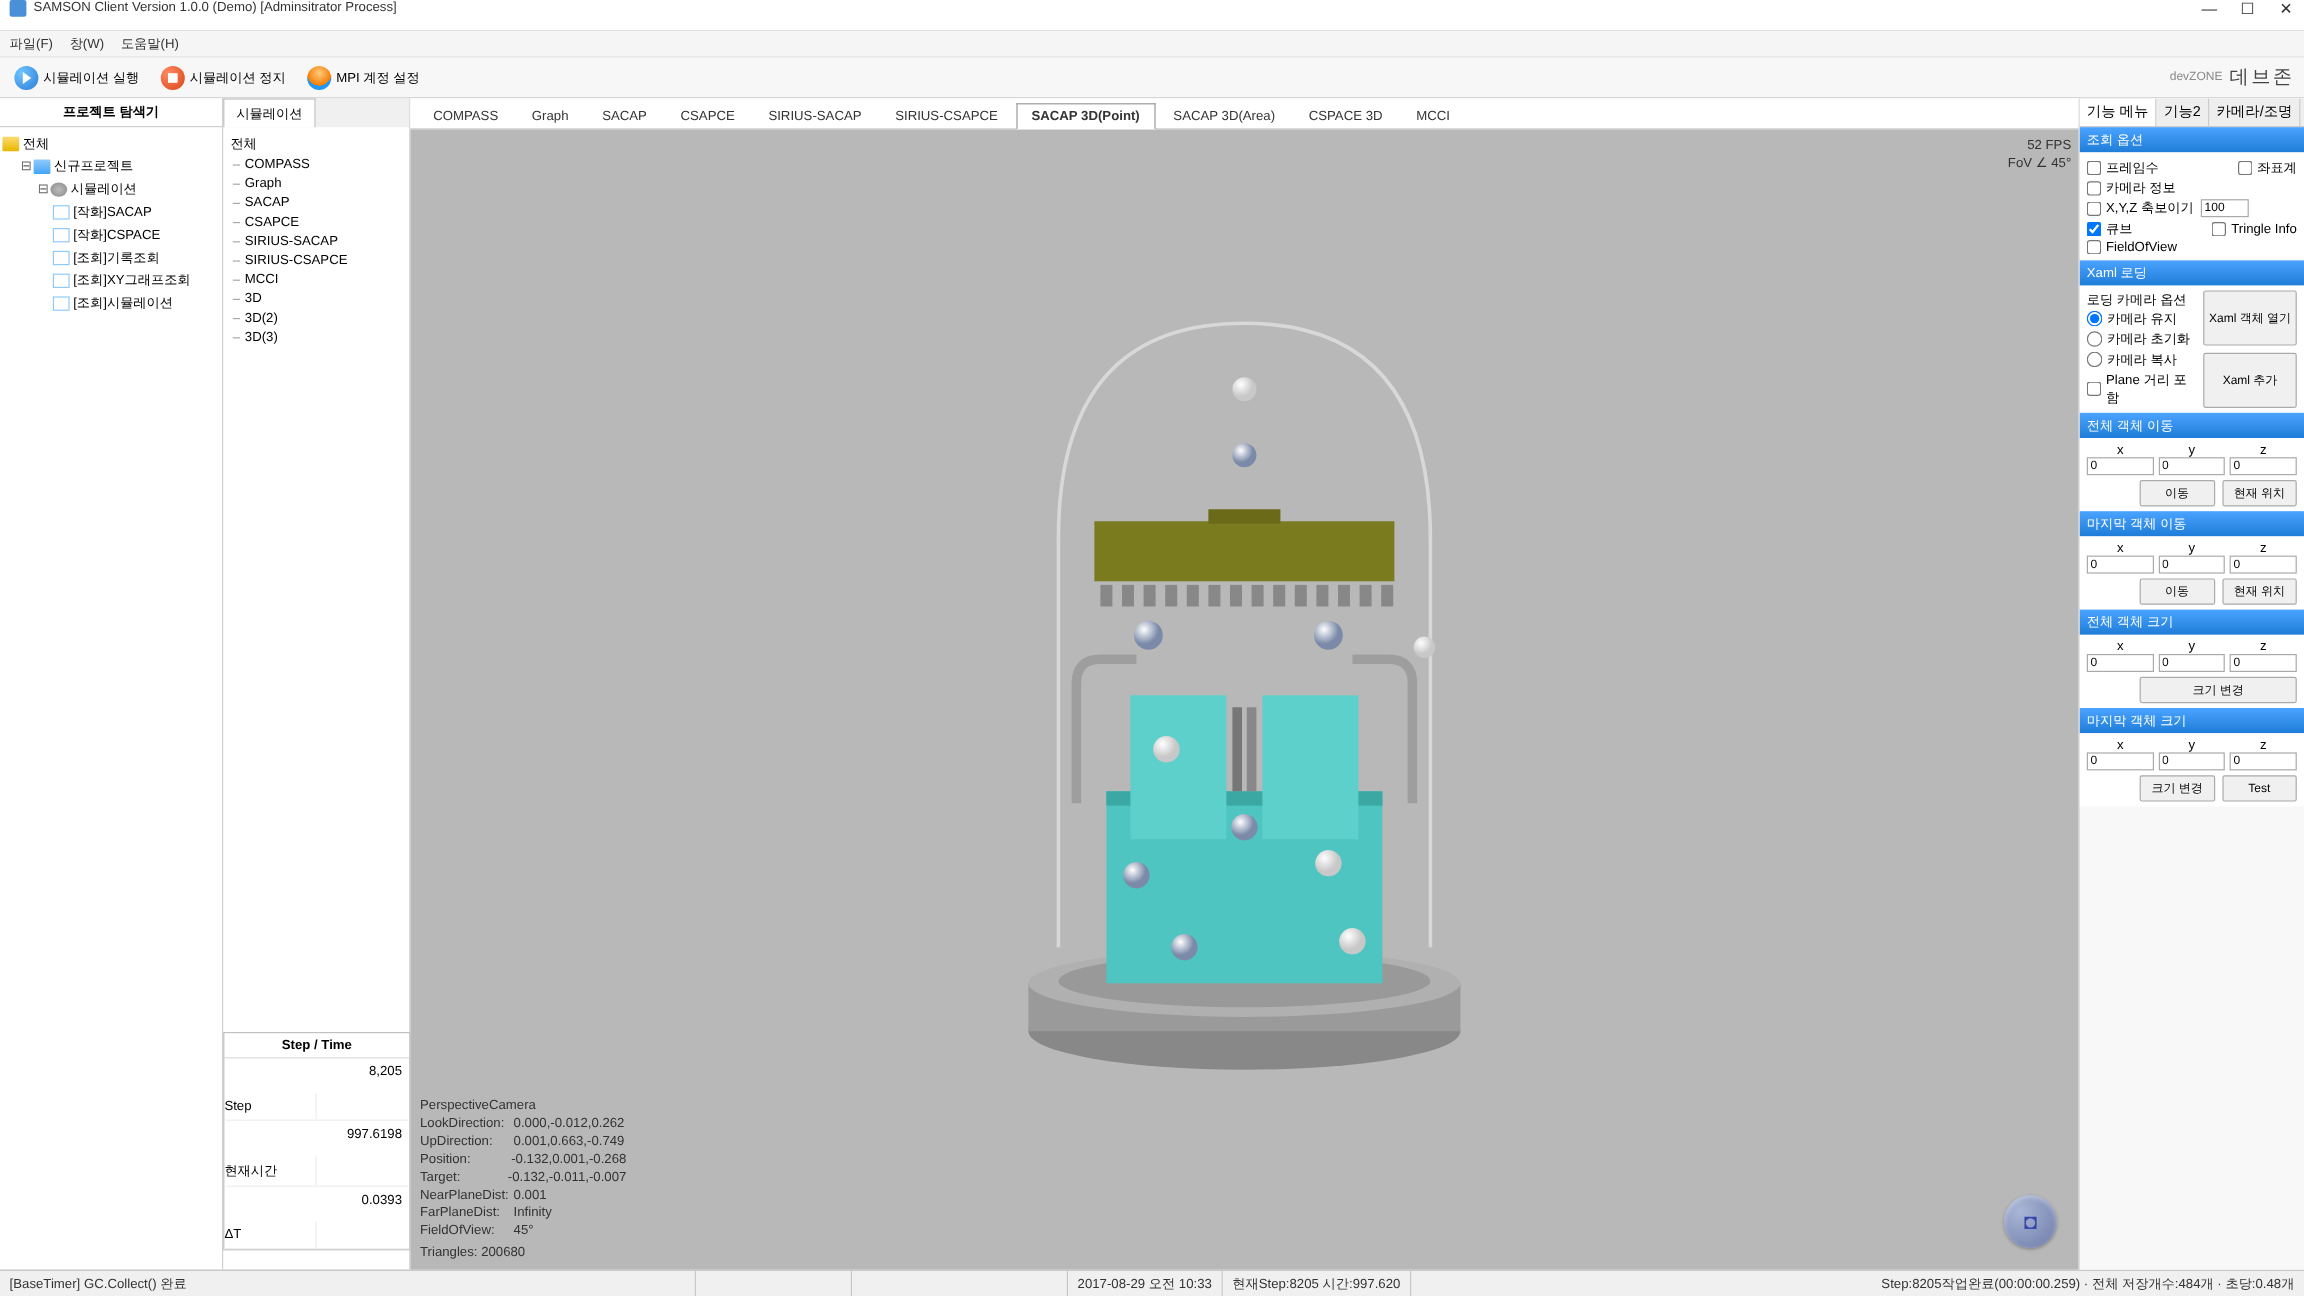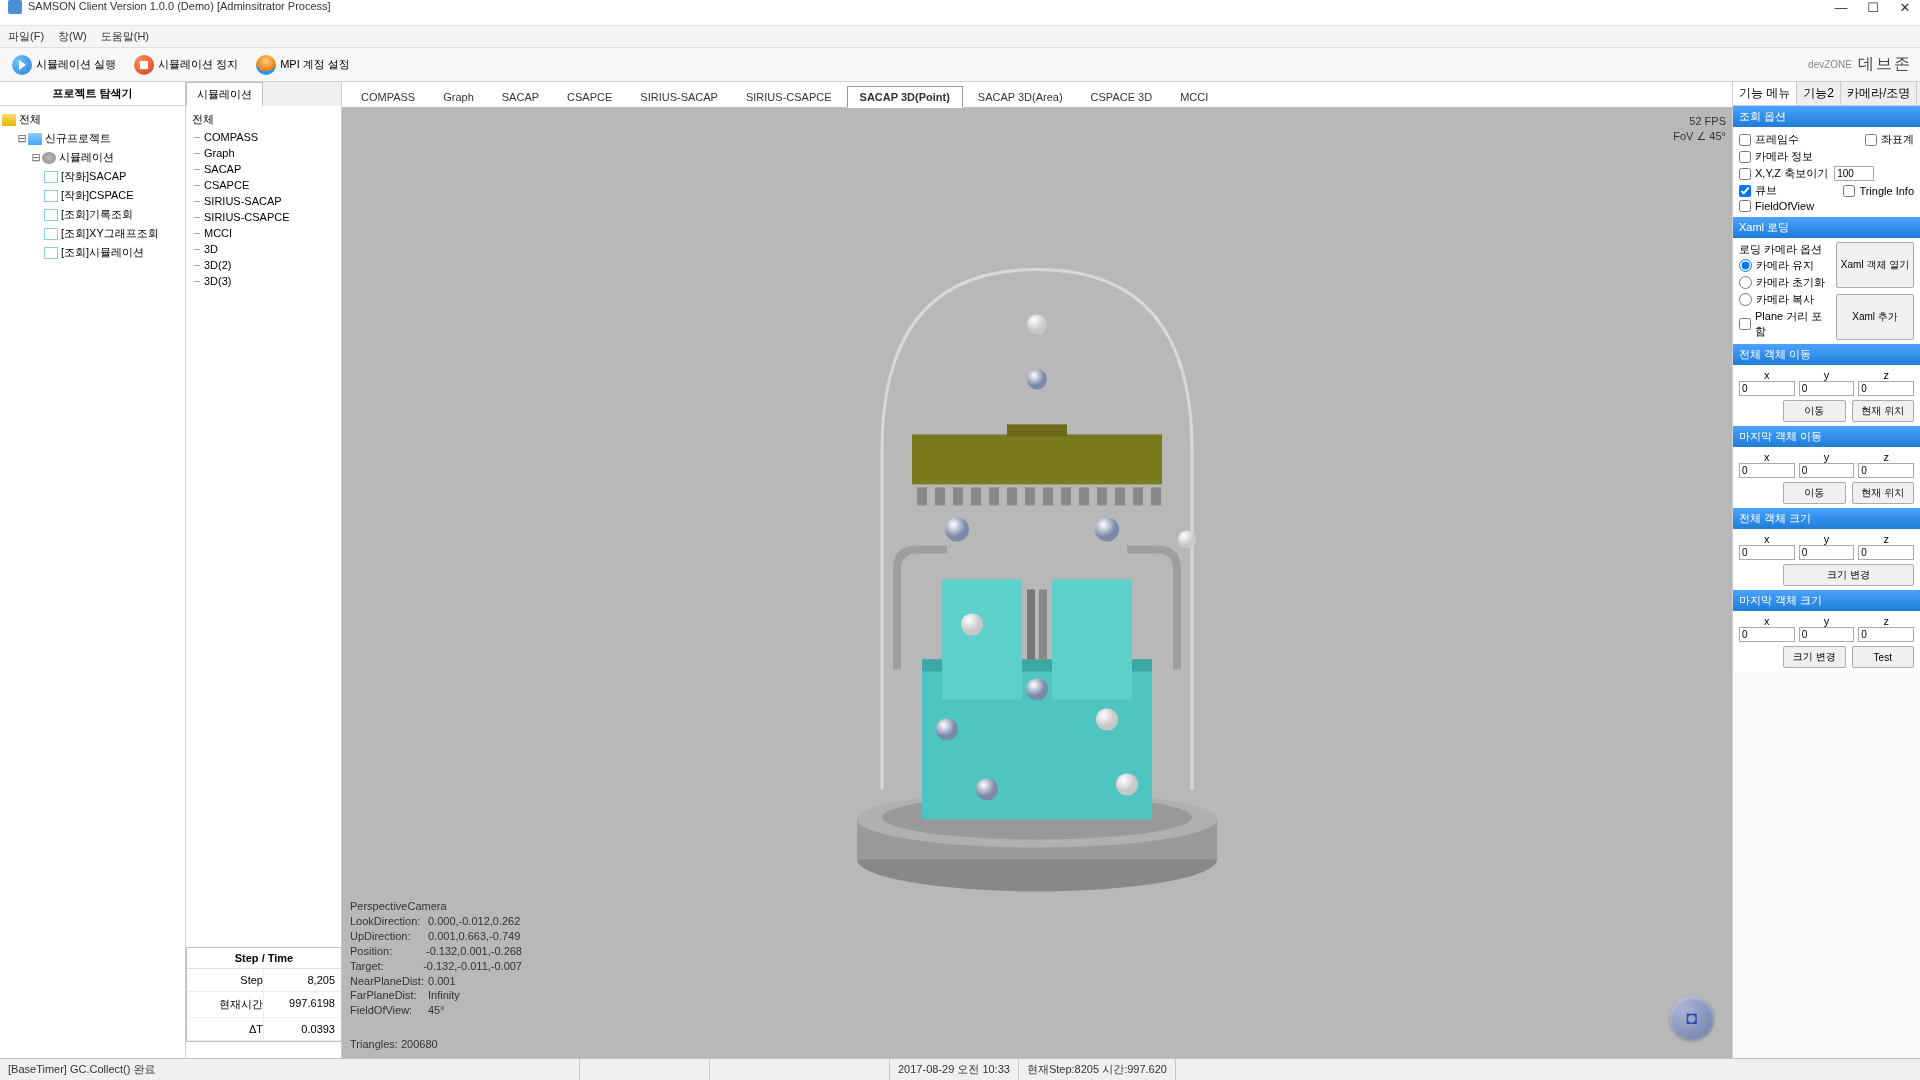--- a/index.html
+++ b/index.html
@@ -50,21 +50,21 @@
 .canvas3d { flex: 1; background: #b8b8b8; position: relative; overflow: hidden; }
 .hud-tr { position: absolute; top: 6px; right: 6px; text-align: right; color: #333; font-size: 11px; line-height: 1.4; }
 .reactor { position: absolute; left: 50%; top: 50%; transform: translate(-50%, -52%); }
 .floatbtn { position: absolute; right: 18px; bottom: 18px; width: 44px; height: 44px; border-radius: 50%; background: radial-gradient(circle at 30% 30%, #aab6d6, #6b7aa8); display:flex; align-items:center; justify-content:center; color:#3949ab; font-weight:bold; font-size:18px; box-shadow: inset 0 2px 4px rgba(255,255,255,.4), 0 1px 3px rgba(0,0,0,.3); cursor:pointer; }
 .info-bl { position: absolute; left: 4px; bottom: 4px; width: 180px; background: rgba(255,255,255,0.0); color: #333; padding: 2px 4px; font-size: 10px; line-height: 1.35; }
 .info-bl .row { display: flex; }
 .info-bl .lab { width: 78px; }
 .step-panel { position: absolute; left: 0; bottom: 16px; width: 156px; background: #fff; border: 1px solid #c0c0c0; }
 .step-panel .hdr { text-align: center; font-weight: bold; padding: 4px 0; border-bottom: 1px solid #ddd; }
 .step-panel .r { display: flex; border-bottom: 1px solid #eee; }
-.step-panel .r .l { width: 50%; text-align: right; padding: 5px 0; border-right: 1px solid #eee; }
+.step-panel .r .l { width: 50%; text-align: left; padding: 5px 0; border-right: 1px solid #eee; margin-top: 29px; }
 .step-panel .r .v { width: 50%; text-align: right; padding: 5px 6px; }
 .sidebar-right { width: 188px; border-left: 1px solid #d0d0d0; display: flex; flex-direction: column; background: #f8f8f8; overflow: hidden; }
 .rtabs { display: flex; background: #eee; border-bottom: 1px solid #ccc; overflow: hidden; }
 .rtabs .rt { padding: 3px 6px; cursor: pointer; white-space: nowrap; font-size: 12px; border-right: 1px solid #ccc; }
 .rtabs .rt.active { background: #fff; }
 .section-hdr { background: linear-gradient(#4aa3ff, #1e7dd8); color: #fff; padding: 3px 6px; font-size: 11px; }
 .section-body { padding: 4px 6px; background: #fff; }
 .chk { display: flex; align-items: center; gap: 4px; padding: 1px 0; }
 .chk input { width: 12px; height: 12px; }
 .row2 { display: flex; gap: 6px; align-items: center; }
@@ -299,21 +299,21 @@
             <span>0.001</span>
           </div>
         <div class="row">
             <span class="lab">FarPlaneDist:</span>
             <span>Infinity</span>
           </div>
         <div class="row">
             <span class="lab">FieldOfView:</span>
             <span>45°</span>
           </div>
-        <div style="margin-top:19px">Triangles: 200680</div>
+        <div style="margin-top:4px">Triangles: 200680</div>
       </div>
     </div>
   </div>
 
   <div class="sidebar-right">
     <div class="rtabs">
       <div class="rt active">기능 메뉴</div>
       <div class="rt">기능2</div>
       <div class="rt">카메라/조명</div>
       <div class="rt">디버깅 정</div>
@@ -460,13 +460,14 @@
     </div>
   </div>
 </div>
 
 <div class="statusbar">
   <div class="cell" style="width:580px">[BaseTimer] GC.Collect() 완료</div>
   <div class="cell" style="width:130px"></div>
   <div class="cell" style="width:180px"></div>
   <div class="cell">2017-08-29 오전 10:33</div>
   <div class="cell">현재Step:8205 시간:997.620</div>
+  <div class="cell" style="flex:1; border-right:none; justify-content:flex-end">Step:8205작업완료(00:00:00.259) · 전체 저장개수:484개 · 초당:0.48개</div>
 </div>
 
 </body></html>

